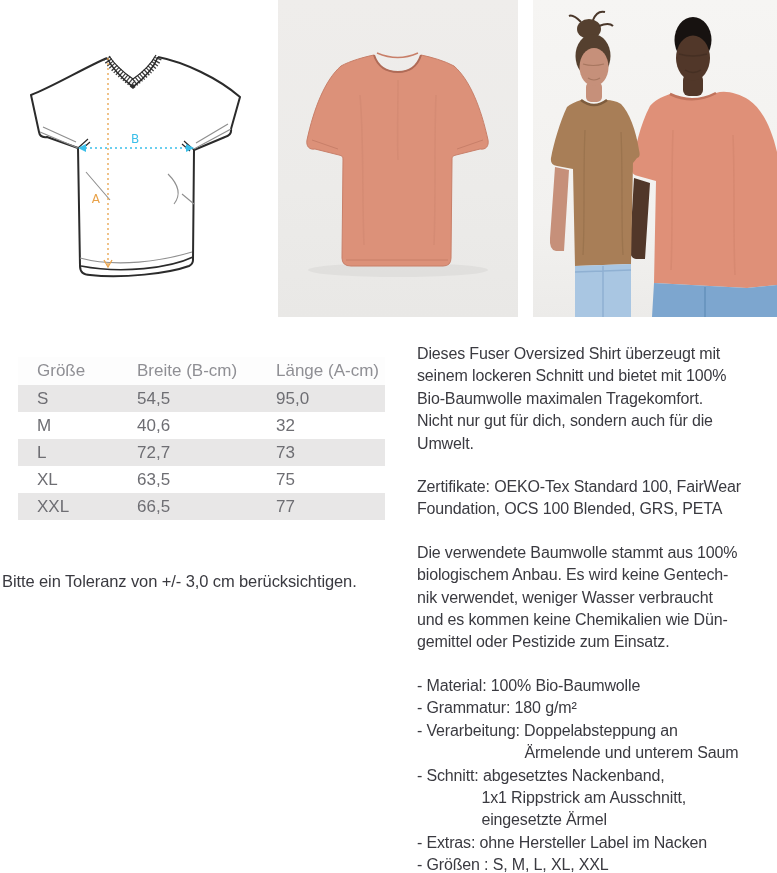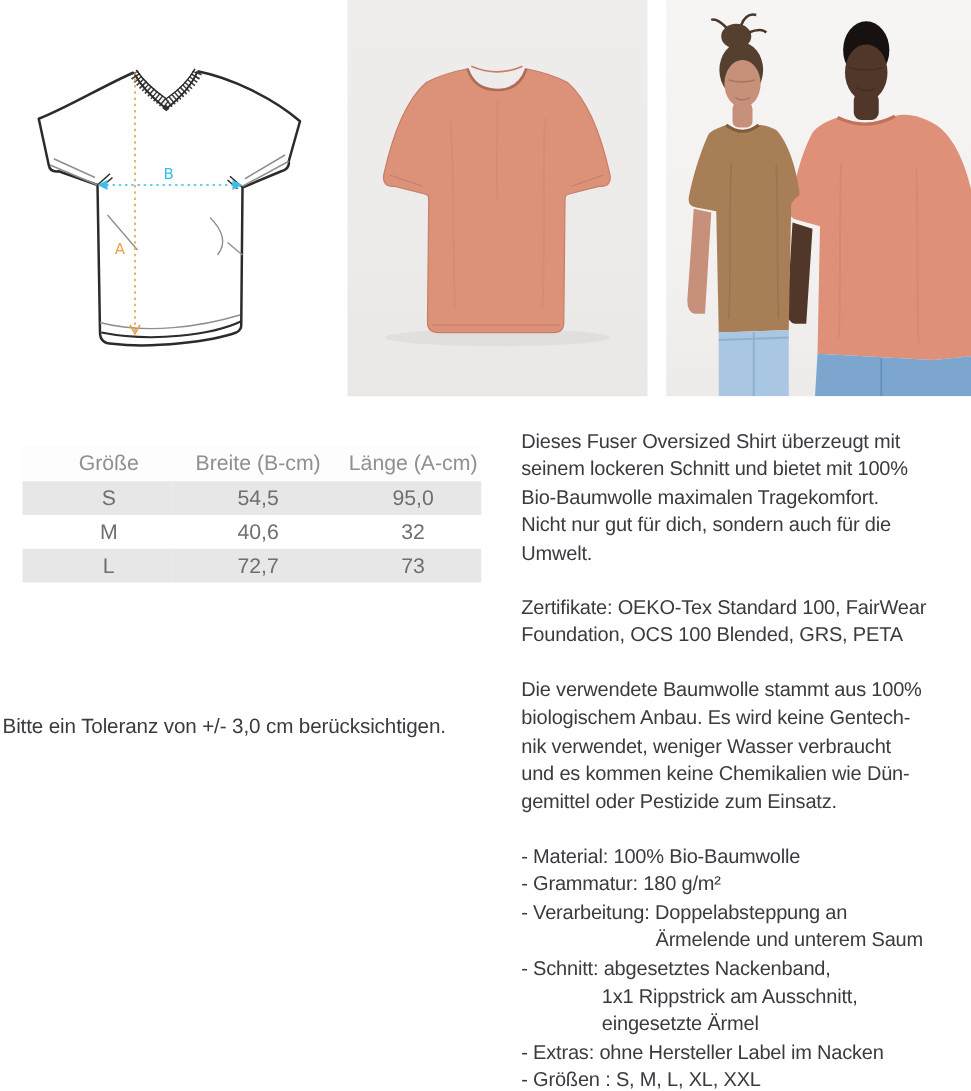--- a/index.html
+++ b/index.html
@@ -17,21 +17,21 @@
   #diagram-panel { left: 22px; top: 42px; width: 230px; height: 262px; background: #ffffff; }
   #product-photo-panel { left: 278px; width: 240px; background: linear-gradient(180deg, #efedeb 0%, #ecebe9 60%, #e9e8e6 100%); }
   #models-photo-panel { left: 533px; width: 244px; background: linear-gradient(180deg, #f6f5f3 0%, #f2f1ef 70%, #ecebe9 100%); }
   svg { display: block; }
   svg text { font-family: "DejaVu Sans", sans-serif; }
 
   
   #size-table-wrap { position: absolute; left: 18px; top: 357px; width: 367px; }
   table { border-collapse: collapse; table-layout: fixed; width: 367px; }
   col.c1 { width: 119px; } col.c2 { width: 139px; } col.c3 { width: 109px; }
-  th, td { text-align: center; font-weight: 400; vertical-align: middle; white-space: nowrap; }
+  th, td { text-align: left; font-weight: 400; vertical-align: middle; white-space: nowrap; }
   thead th { height: 28px; font-size: 17px; color: #8f8f94; background: #fdfdfd; }
   tbody td { height: 27px; font-size: 17px; color: #6e6e73; }
   th:first-child, td:first-child { padding-left: 19px; }
   tbody tr:nth-child(odd)  td { background: #e8e7e7; }
   tbody tr:nth-child(even) td { background: #ffffff; }
 
   
   #tolerance-note {
     position: absolute; left: 2px; top: 572px;
     font-size: 16.5px; color: #3a3a40; letter-spacing: -0.1px;
@@ -201,20 +201,30 @@
         <tr>
           <td>M</td>
           <td>40,6</td>
           <td>32</td>
         </tr>
         <tr>
           <td>L</td>
           <td>72,7</td>
           <td>73</td>
         </tr>
+        <tr>
+          <td>XL</td>
+          <td>63,5</td>
+          <td>75</td>
+        </tr>
+        <tr>
+          <td>XXL</td>
+          <td>66,5</td>
+          <td>77</td>
+        </tr>
       </tbody>
     </table>
   </div>
 
   <div id="tolerance-note">Bitte ein Toleranz von +/- 3,0 cm berücksichtigen.</div>
 
   <div id="description">
     <div class="para">Dieses Fuser Oversized Shirt überzeugt mit
 seinem lockeren Schnitt und bietet mit 100%
 Bio-Baumwolle maximalen Tragekomfort.

